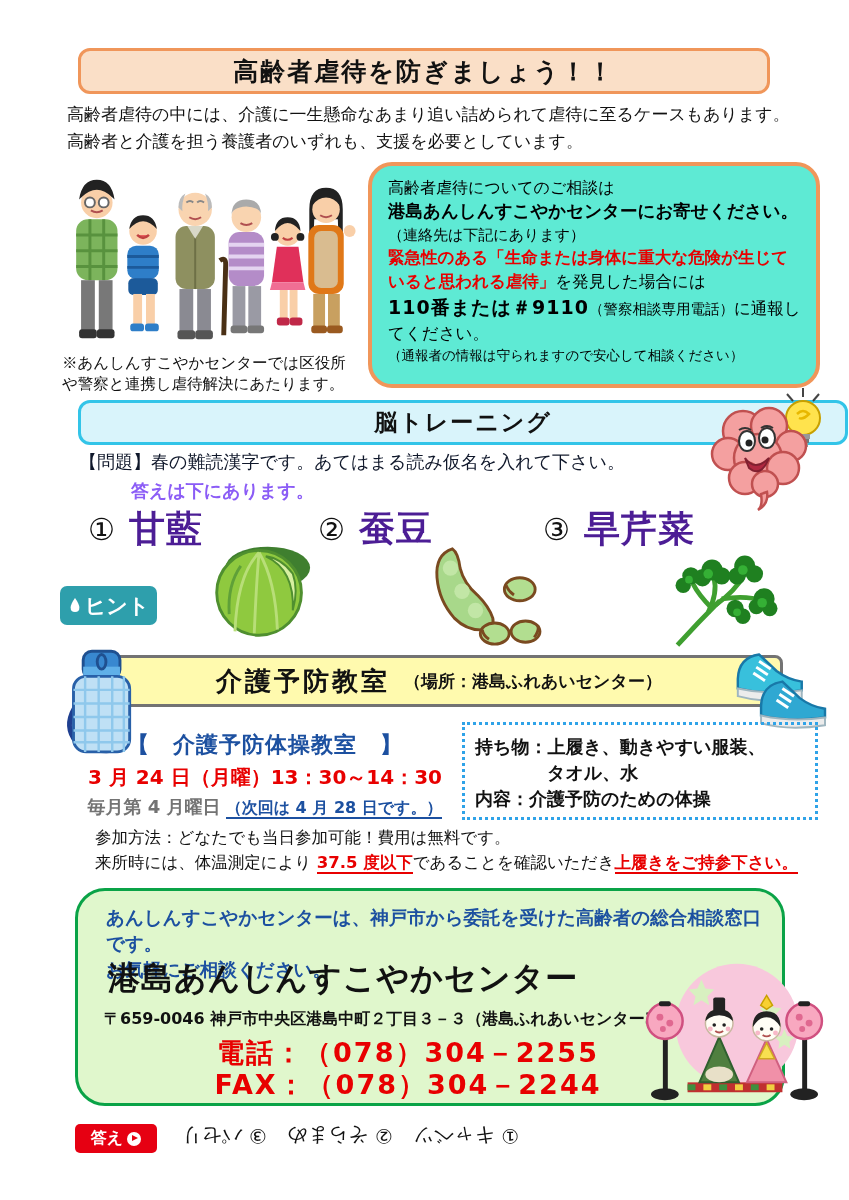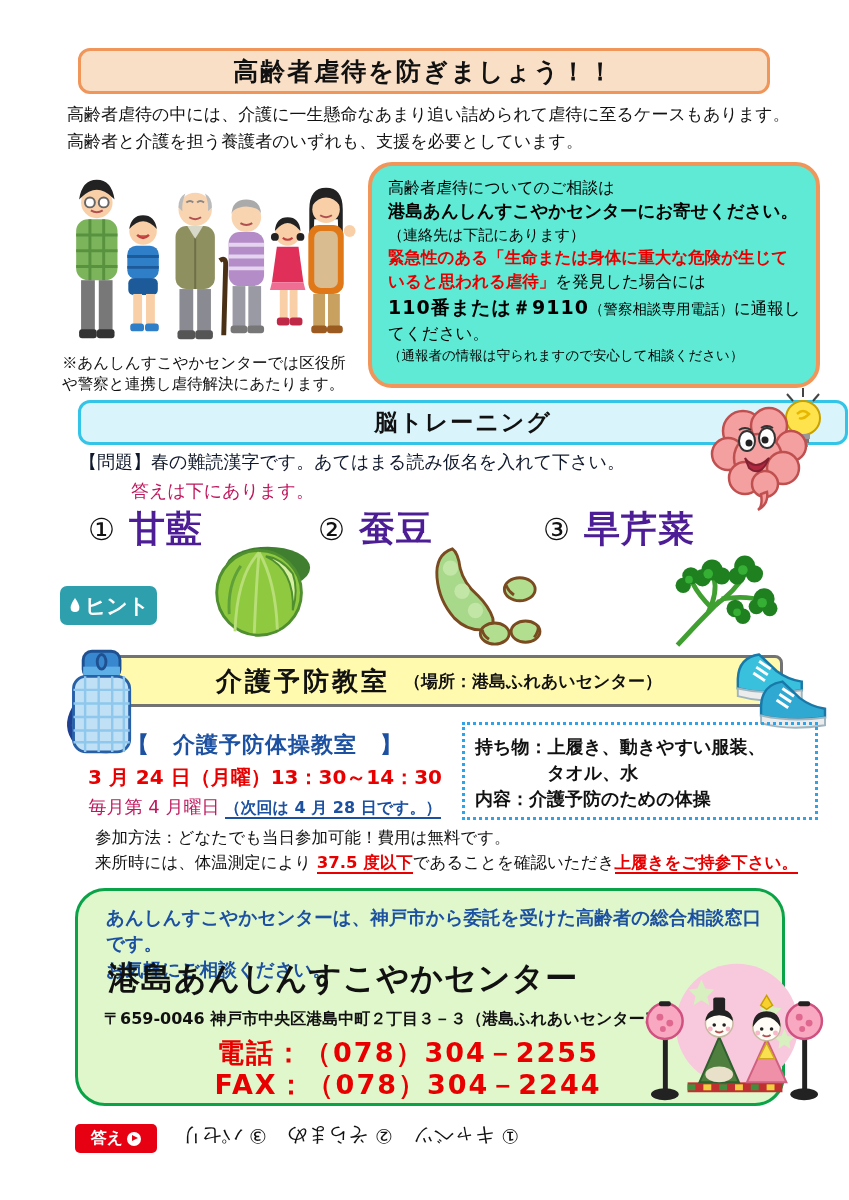--- a/index.html
+++ b/index.html
@@ -36,21 +36,21 @@
   .phone-small { font-size:14.5px; }
 
   
   .brain-banner { position:absolute; left:78px; top:400px; width:770px; height:45px;
     background:#D9F4FB; border:3px solid #33C4E8; border-radius:12px;
     display:flex; align-items:center; justify-content:center;
     font-size:23px; font-weight:bold; letter-spacing:2px; color:#111; }
   .brain-char { position:absolute; left:703px; top:386px; width:128px; height:126px; }
 
   .question-line { position:absolute; left:67px; top:450px; font-size:18px; color:#0f172a;margin-left:12px; }
-  .answer-note { position:absolute; left:131px; top:479px; font-size:18px; color:#be185d; }
+  .answer-note { position:absolute; left:131px; top:479px; font-size:18px; color:#8b5cf6;font-weight:bold; }
 
   .quiz-item { position:absolute; display:flex; align-items:center; gap:14px; }
   .qi1 { left:88px;  top:505px; }
   .qi2 { left:318px; top:505px; }
   .qi3 { left:543px; top:505px; }
   .qnum { font-size:30px; color:#111; }
   .qkanji { font-size:36px; font-weight:bold; color:#4c1d95; letter-spacing:1px; }
 
   .veg { position:absolute; }
   .veg-cabbage { left:208px; top:537px; }
@@ -66,21 +66,21 @@
     background:#FFFAAE; border:3px solid #737373; border-radius:8px;
     display:flex; align-items:center; justify-content:center; gap:14px; color:#111; }
   .yb-title { font-size:26px; font-weight:bold; letter-spacing:3px; }
   .yb-loc { font-size:17px; font-weight:bold; }
   .bottle { position:absolute; left:58px; top:645px; }
   .sneakers { position:absolute; left:726px; top:640px; }
 
   .class-left { position:absolute; left:75px; top:728px; width:380px; text-align:center; line-height:1.55; }
   .class-name { font-size:22px; font-weight:bold; color:#1C50A0; letter-spacing:1px; }
   .class-datetime { font-size:20px; font-weight:bold; color:#E80000; }
-  .class-schedule { font-size:18px; font-weight:normal; color:#be185d; }
+  .class-schedule { font-size:18px; font-weight:bold; color:#737373; }
   .class-next { font-size:16px; font-weight:bold; color:#1C50A0; border-bottom:2px solid #1C50A0; }
 
   .items-box { position:absolute; left:462px; top:722px; width:356px; height:98px;
     border:3px dotted #2FA3E8; padding:9px 10px; font-size:18px; font-weight:bold; color:#111; line-height:1.45; }
   .items-indent { padding-left:72px; }
 
   .join { position:absolute; left:95px; top:826px; width:740px; font-size:16.5px; color:#111; line-height:1.5; }
   .u-red { color:#E80000; font-weight:bold; border-bottom:2px solid #E80000; }
 
   

